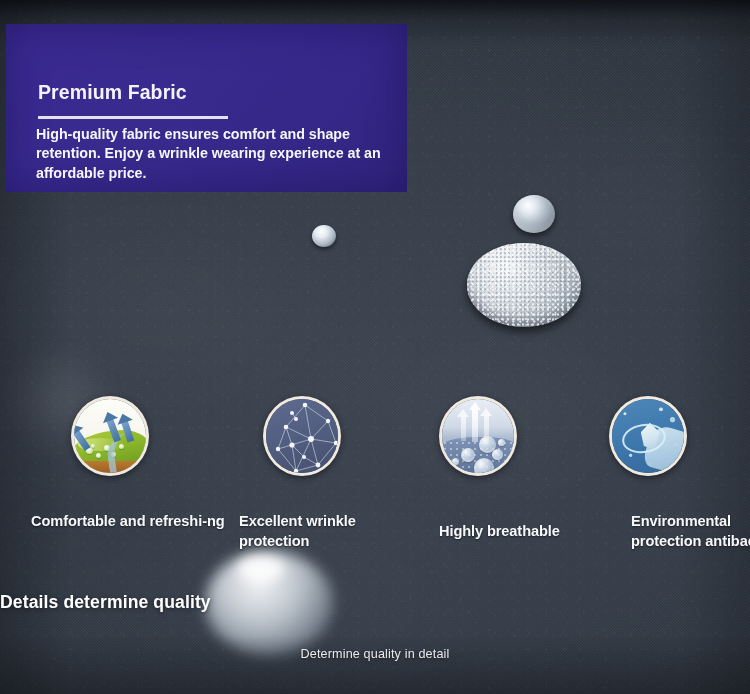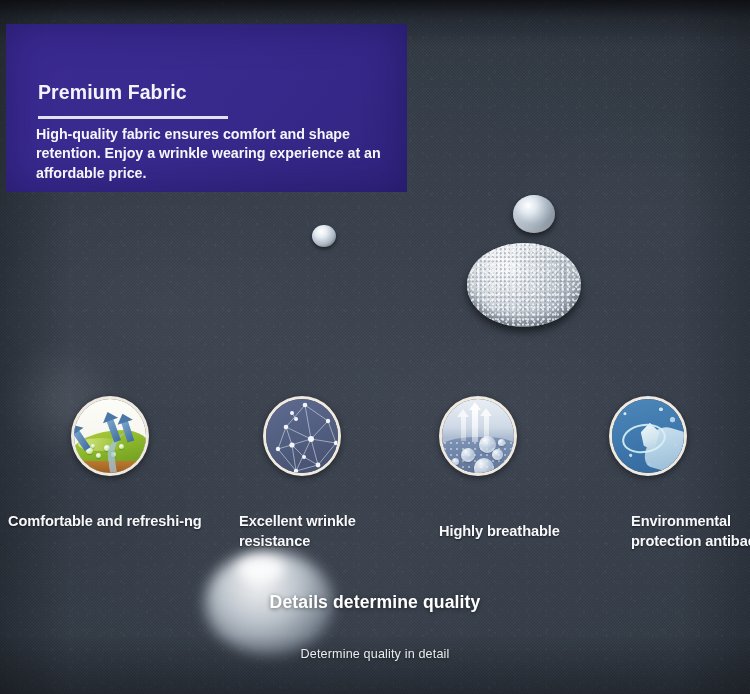--- a/index.html
+++ b/index.html
@@ -303,31 +303,31 @@
   
   .caption {
     position: absolute;
     color: #f7f8fa;
     font-size: 14.6px;
     font-weight: bold;
     line-height: 20px;
     letter-spacing: -.1px;
     text-shadow: 0 1px 2px rgba(0,0,0,.55);
   }
-  .cap1 { left: 8px;  top: 511px; width: 218px; }
+  .cap1 { left: 31px;  top: 511px; width: 218px; }
   .cap2 { left: 239px; top: 511px; width: 168px; }
   .cap3 { left: 417px; top: 521px; width: 160px; margin-left: 22px; }
   .cap4 { left: 599px; top: 511px; width: 170px; margin-left: 32px; }
 
   
   .headline {
     position: absolute;
     left: 0; top: 592px;
     width: 750px;
-    text-align: center;
+    text-align: left;
     color: #ffffff;
     font-size: 17.6px;
     font-weight: bold;
     letter-spacing: .1px;
     text-shadow: 0 1px 4px rgba(0,0,0,.5);
   }
   .subline {
     position: absolute;
     left: 0; top: 647px;
     width: 750px;
@@ -439,20 +439,20 @@
       <div class="badge-inner ic4">
         <div class="spark"></div>
         <div class="hand"></div>
         <div class="cloth"></div>
         <div class="ring"></div>
       </div>
     </div>
   </div>
 
   <div class="caption cap1">Comfortable and refreshi-ng</div>
-  <div class="caption cap2">Excellent wrinkle resistance</div>
+  <div class="caption cap2">Excellent wrinkle protection</div>
   <div class="caption cap3">Highly breathable</div>
   <div class="caption cap4">Environmental protection antibacterial</div>
 
   <div class="headline">Details determine quality</div>
   <div class="subline">Determine quality in detail</div>
 
 </div>
 
 </body></html>

